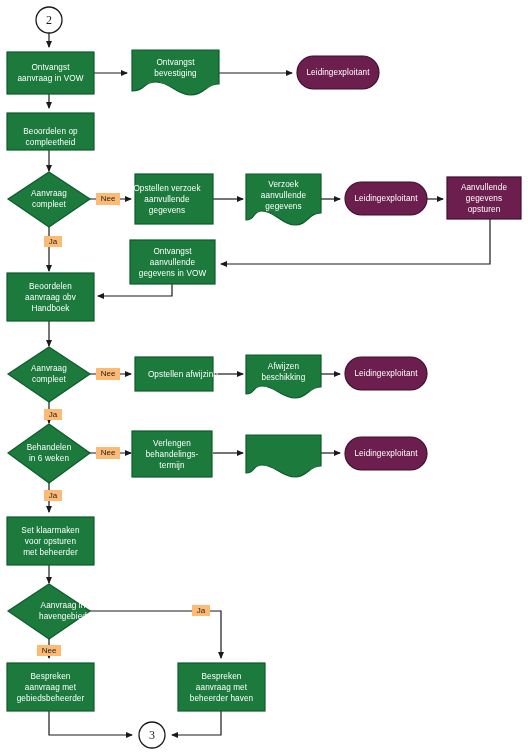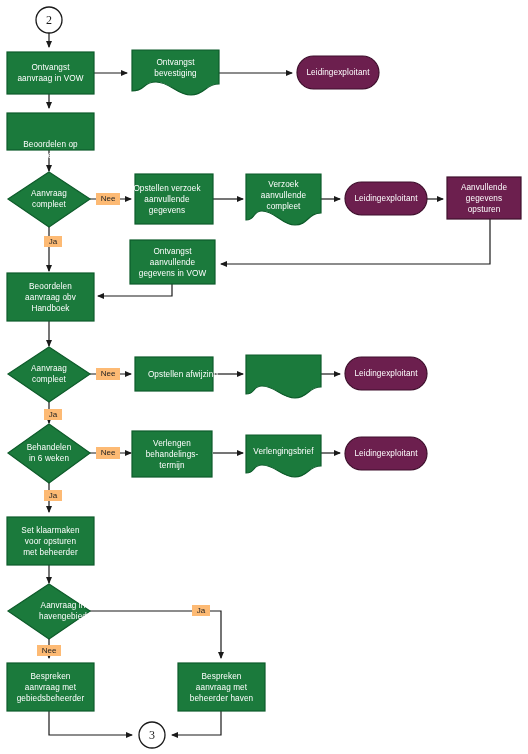--- a/index.html
+++ b/index.html
@@ -178,49 +178,50 @@
   </svg>
 
   <div class="circ-label" style="left:36px; top:7px; width:26px; height:26px;">2</div>
   <div class="circ-label" style="left:139px; top:722px; width:26px; height:26px;">3</div>
 
   <div class="node-label" style="left:7px; top:52px; width:87px; height:42px;">Ontvangst
 aanvraag in VOW</div>
   <div class="node-label" style="left:132px; top:50px; width:87px; height:36px;">Ontvangst
 bevestiging</div>
   <div class="node-label" style="left:297px; top:56px; width:82px; height:33px;">Leidingexploitant</div>
-  <div class="node-label" style="left:7px; top:131px; width:87px; height:37px;">Beoordelen op
+  <div class="node-label" style="left:7px; top:118px; width:87px; height:37px;">Beoordelen op
 compleetheid</div>
   <div class="node-label" style="left:13px; top:185px; width:72px; height:28px;">Aanvraag
 compleet</div>
   <div class="node-label" style="left:128px; top:174px; width:78px; height:50px;">Opstellen verzoek
 aanvullende
 gegevens</div>
   <div class="node-label" style="left:246px; top:174px; width:75px; height:42px;">Verzoek
 aanvullende
-compleet</div>
+gegevens</div>
   <div class="node-label" style="left:345px; top:182px; width:82px; height:33px;">Leidingexploitant</div>
   <div class="node-label" style="left:447px; top:177px; width:74px; height:42px;">Aanvullende
 gegevens opsturen</div>
   <div class="node-label" style="left:130px; top:240px; width:85px; height:44px;">Ontvangst
 aanvullende
 gegevens in VOW</div>
   <div class="node-label" style="left:7px; top:273px; width:87px; height:48px;">Beoordelen
 aanvraag obv
 Handboek</div>
   <div class="node-label" style="left:13px; top:360px; width:72px; height:28px;">Aanvraag
 compleet</div>
   <div class="node-label" style="left:135px; top:357px; width:96px; height:34px;">Opstellen afwijzing</div>
+  <div class="node-label" style="left:246px; top:355px; width:75px; height:33px;">Afwijzen
+beschikking</div>
   <div class="node-label" style="left:345px; top:357px; width:82px; height:33px;">Leidingexploitant</div>
   <div class="node-label" style="left:13px; top:439px; width:72px; height:28px;">Behandelen
 in 6 weken</div>
   <div class="node-label" style="left:132px; top:431px; width:80px; height:46px;">Verlengen
 behandelings-
 termijn</div>
-  <div class="node-label" style="left:246px; top:435px; width:75px; height:32px;">Verlengingsbrief</div>
   <div class="node-label" style="left:345px; top:437px; width:82px; height:33px;">Leidingexploitant</div>
   <div class="node-label" style="left:7px; top:517px; width:87px; height:48px;">Set klaarmaken
 voor opsturen
 met beheerder</div>
   <div class="node-label" style="left:25px; top:597px; width:76px; height:28px;">Aanvraag in
 havengebied</div>
   <div class="node-label" style="left:7px; top:663px; width:87px; height:48px;">Bespreken
 aanvraag met
 gebiedsbeheerder</div>
   <div class="node-label" style="left:178px; top:663px; width:87px; height:48px;">Bespreken

